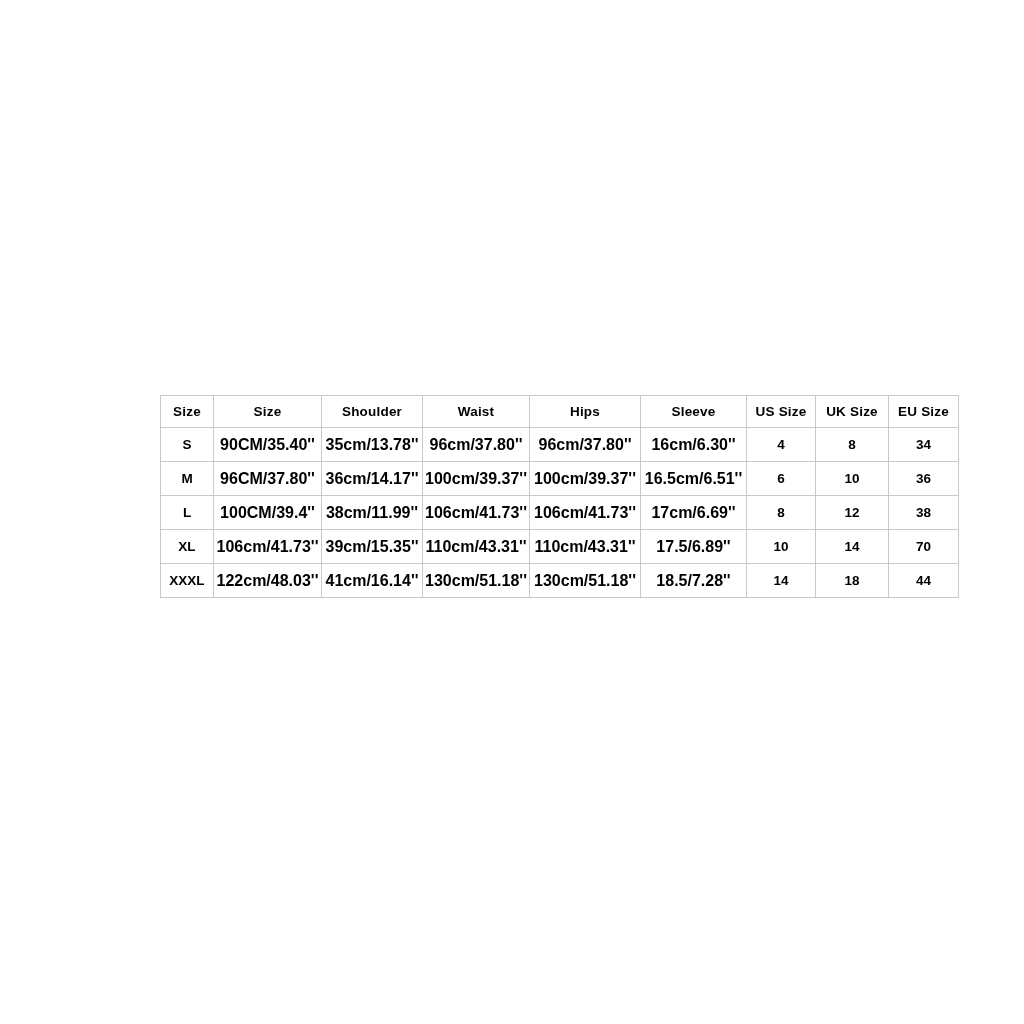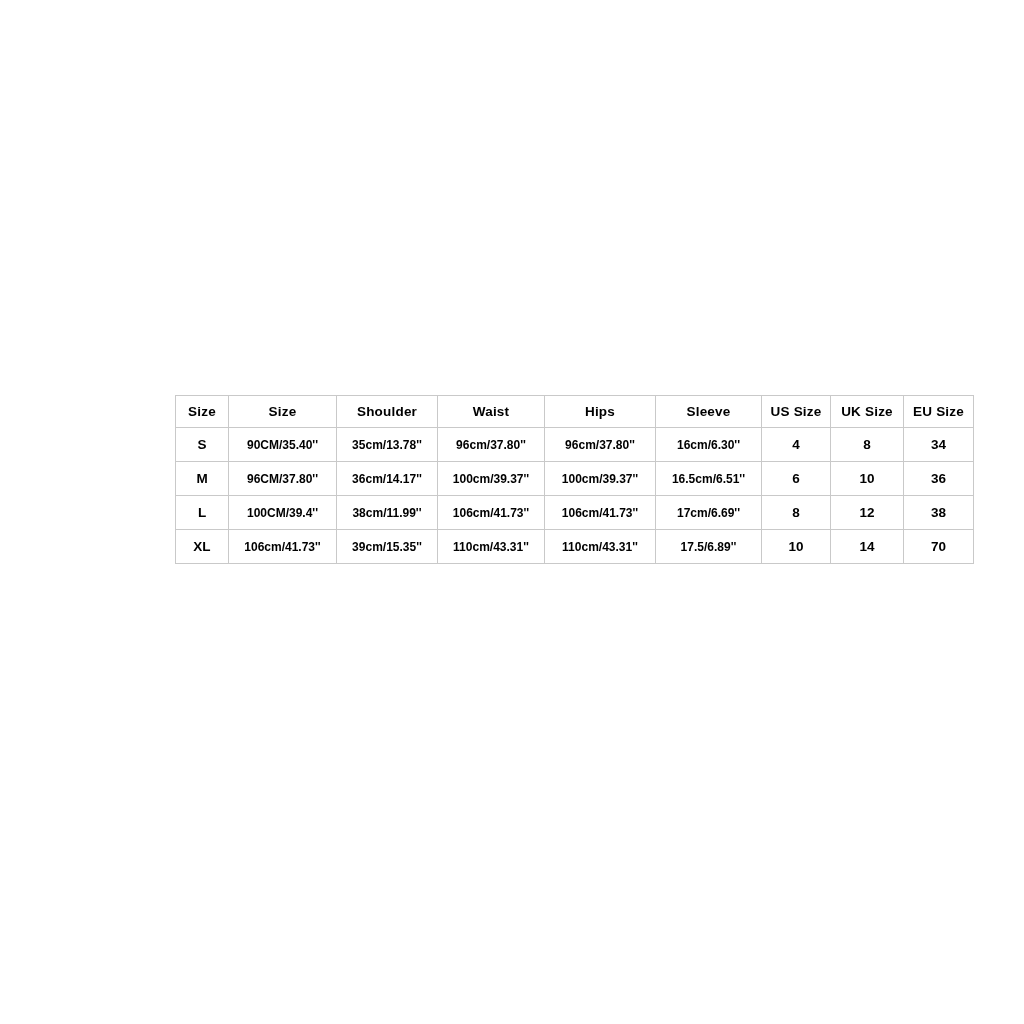--- a/index.html
+++ b/index.html
@@ -12,21 +12,21 @@
     height: 1024px;
     background: #ffffff;
     font-family: "Liberation Sans", sans-serif;
     overflow: hidden;
     position: relative;
   }
 
   
   #chart-wrap {
     position: absolute;
-    left: 127px;
+    left: 112px;
     top: 395px;
     width: 798px;
     padding-left: 48px;
   }
 
   table.size-chart {
     border-collapse: collapse;
     table-layout: fixed;
     width: 798px;
     background: #ffffff;
@@ -45,21 +45,21 @@
   }
 
   table.size-chart thead th {
     height: 31px;
     font-size: 13.5px;
     letter-spacing: 0.2px;
   }
 
   table.size-chart tbody td {
     height: 33px;
-    font-size: 12px;
+    font-size: 16px;
   }
 
   
   col.c-size     { width: 53px; }
   col.c-bust     { width: 108px; }
   col.c-shoulder { width: 101px; }
   col.c-waist    { width: 107px; }
   col.c-hips     { width: 111px; }
   col.c-sleeve   { width: 106px; }
   col.c-us       { width: 69px; }
@@ -143,15 +143,26 @@
         <td class="size-label">XL</td>
         <td>106cm/41.73''</td>
         <td>39cm/15.35''</td>
         <td>110cm/43.31''</td>
         <td>110cm/43.31''</td>
         <td>17.5/6.89''</td>
         <td class="num">10</td>
         <td class="num">14</td>
         <td class="num">70</td>
       </tr>
+      <tr>
+        <td class="size-label">XXXL</td>
+        <td>122cm/48.03''</td>
+        <td>41cm/16.14''</td>
+        <td>130cm/51.18''</td>
+        <td>130cm/51.18''</td>
+        <td>18.5/7.28''</td>
+        <td class="num">14</td>
+        <td class="num">18</td>
+        <td class="num">44</td>
+      </tr>
     </tbody>
   </table>
 </div>
 
 </body></html>

